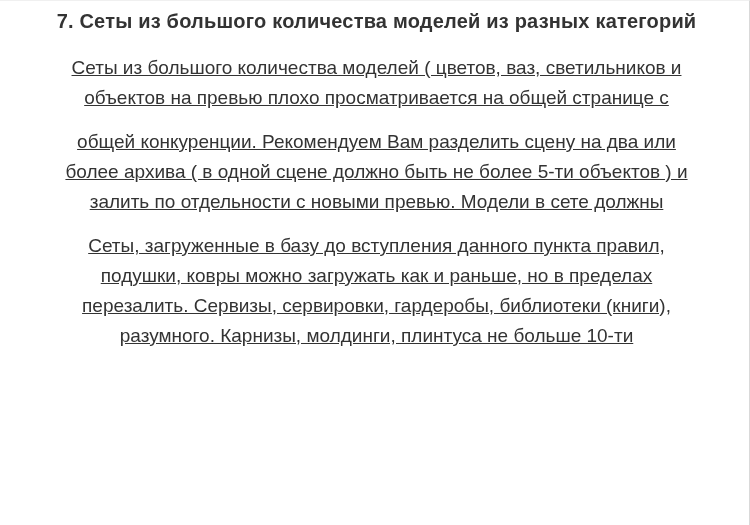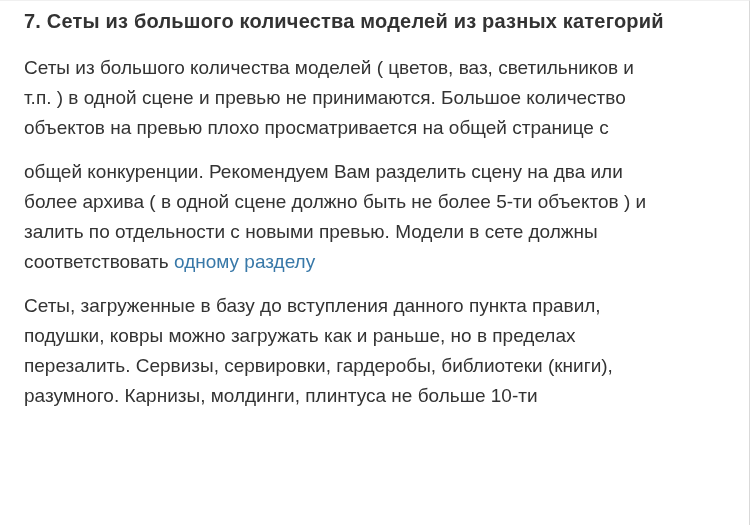--- a/index.html
+++ b/index.html
@@ -1,15 +1,15 @@
 <!DOCTYPE html>
 <html><head>
   <meta charset="utf-8">
   <style>
-    * { margin: 0; padding: 0; box-sizing: border-box; }
+    * { margin: 0; padding: 0; box-sizing: border-box; text-align: center; }
     html, body {
       width: 750px;
       height: 525px;
       overflow: hidden;
       background: #ffffff;
       font-family: "Liberation Sans", "DejaVu Sans", sans-serif;
     }
     .page {
       width: 750px;
       height: 525px;
@@ -25,20 +25,21 @@
     h2.section-heading {
       font-size: 20px;
       line-height: 22px;
       font-weight: bold;
       color: #333333;
       margin: 0 0 21px 0;
       letter-spacing: 0.2px;
     }
     .para {
       margin: 0 0 14px 0;
+      text-decoration: underline;
     }
     .ln {
       display: block;
       font-size: 19px;
       line-height: 30px;
       color: #333333;
       white-space: pre;
     }
     .ln-mixed { white-space: normal; }
     a.section-link {
@@ -50,29 +51,27 @@
 </head>
 <body>
 
 <div class="page">
   <div class="content">
 
     <h2 class="section-heading">7. Сеты из большого количества моделей из разных категорий</h2>
 
     <div class="para">
       <span class="ln">Сеты из большого количества моделей ( цветов, ваз, светильников и</span>
-      <span class="ln">т.п. ) в одной сцене и превью не принимаются. Большое количество</span>
       <span class="ln">объектов на превью плохо просматривается на общей странице с</span>
     </div>
 
     <div class="para">
       <span class="ln">общей конкуренции. Рекомендуем Вам разделить сцену на два или</span>
       <span class="ln">более архива ( в одной сцене должно быть не более 5-ти объектов ) и</span>
       <span class="ln">залить по отдельности с новыми превью. Модели в сете должны</span>
-      <span class="ln ln-mixed"><span>соответствовать</span> <a class="section-link" href="#">одному разделу</a></span>
     </div>
 
     <div class="para">
       <span class="ln">Сеты, загруженные в базу до вступления данного пункта правил,</span>
       <span class="ln">подушки, ковры можно загружать как и раньше, но в пределах</span>
       <span class="ln">перезалить. Сервизы, сервировки, гардеробы, библиотеки (книги),</span>
       <span class="ln">разумного. Карнизы, молдинги, плинтуса не больше 10-ти</span>
     </div>
 
   </div>

